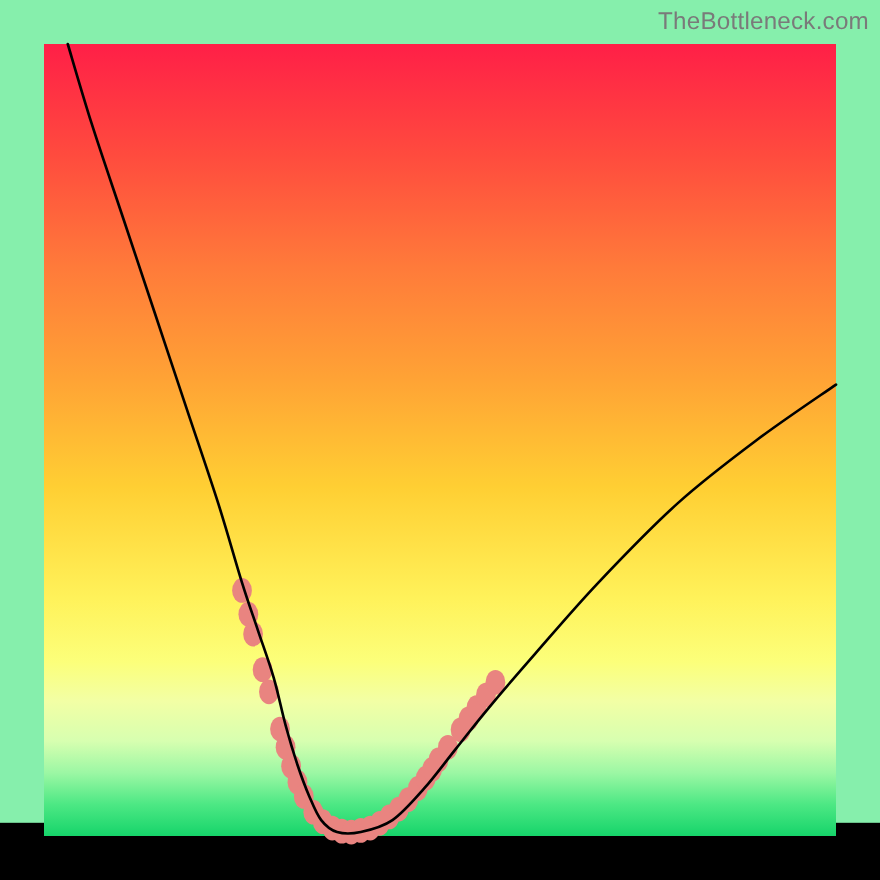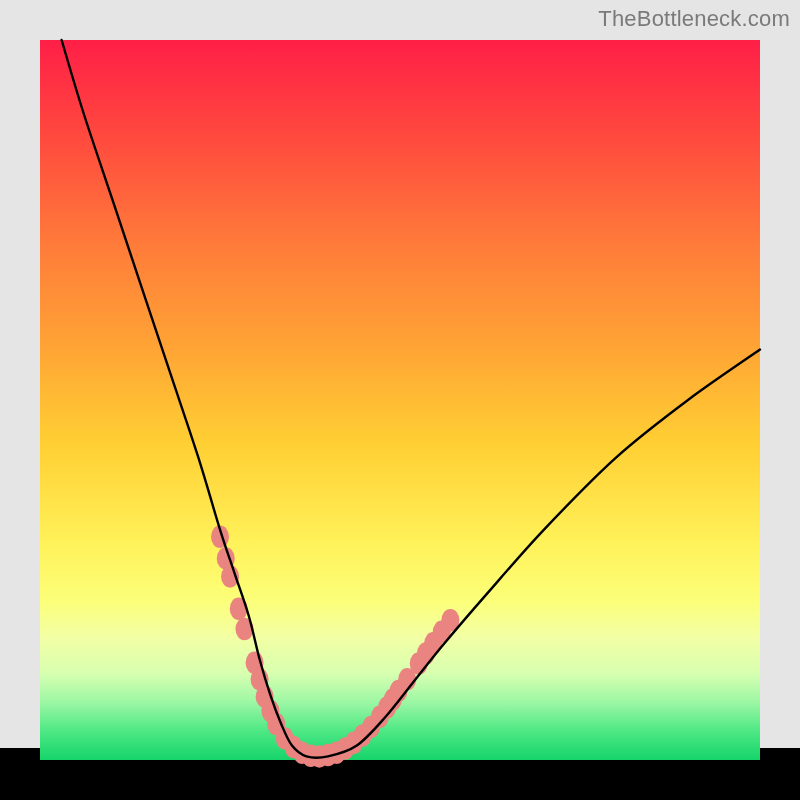--- a/index.html
+++ b/index.html
@@ -10,21 +10,21 @@
     overflow: hidden;
     background: #000;
     font-family: Arial, Helvetica, sans-serif;
   }
   .frame {
     position: absolute;
     left: 0;
     top: 0;
     width: 800px;
     height: 748px;
-    background: #e5e5e5;
+    background: #86efac;
   }
   .plot {
     position: absolute;
     left: 40px;
     top: 40px;
     width: 720px;
     height: 720px;
     background: linear-gradient(to bottom,
       #ff1f47 0%,
       #ff4b3e 14%,

